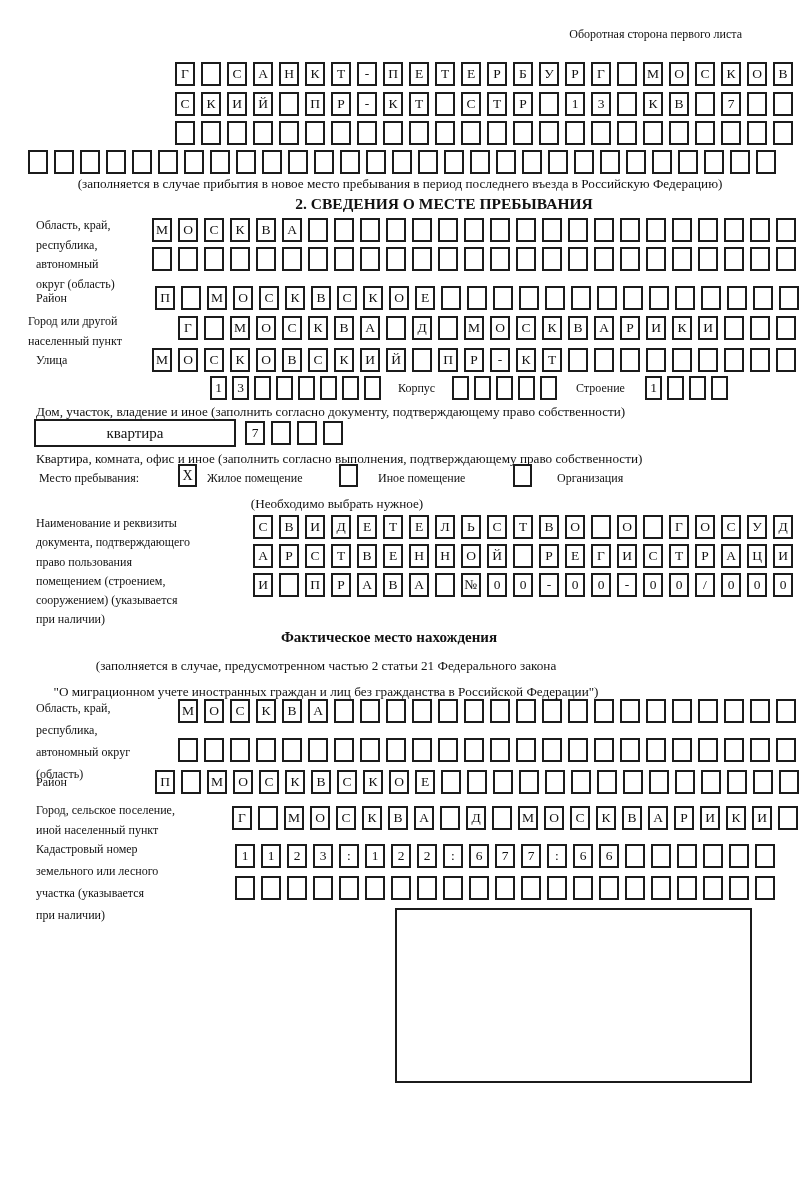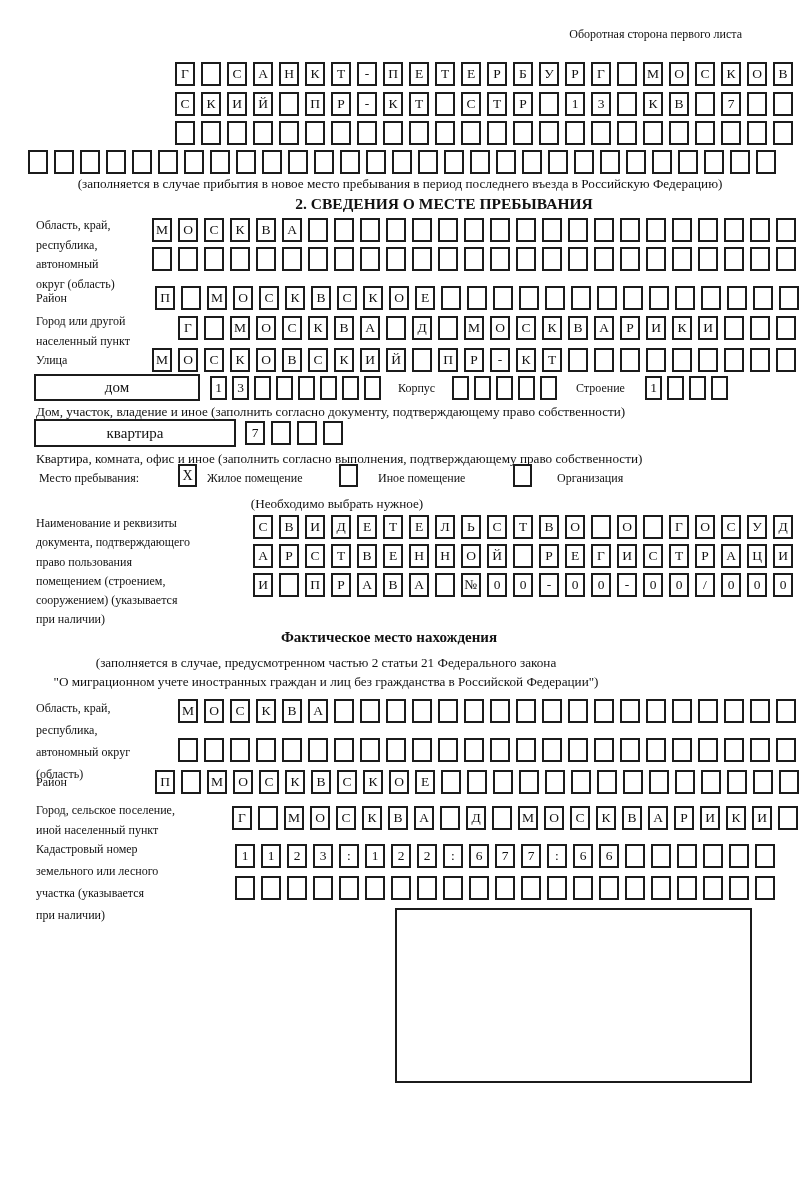--- a/index.html
+++ b/index.html
@@ -224,21 +224,21 @@
       <span class="cell"></span>
       <span class="cell"></span>
       <span class="cell"></span>
       <span class="cell"></span>
       <span class="cell"></span>
       <span class="cell"></span>
       <span class="cell"></span>
       <span class="cell"></span>
     </div>
 
-  <div class="abs lbl" style="left:36px;top:311px;line-height:20px;">Город или другой
+  <div class="abs lbl" style="left:28px;top:311px;line-height:20px;">Город или другой
 населенный пункт</div>
   <div class="cellrow" style="left:178px;top:316px;">
       <span class="cell">Г</span>
       <span class="cell"></span>
       <span class="cell">М</span>
       <span class="cell">О</span>
       <span class="cell">С</span>
       <span class="cell">К</span>
       <span class="cell">В</span>
       <span class="cell">А</span>
@@ -282,21 +282,20 @@
       <span class="cell"></span>
       <span class="cell"></span>
       <span class="cell"></span>
       <span class="cell"></span>
       <span class="cell"></span>
       <span class="cell"></span>
       <span class="cell"></span>
       <span class="cell"></span>
     </div>
 
-  <div class="fieldbox" style="left:34px;top:374px;width:166px;height:27px;">дом</div>
   <div class="cellrow sm" style="left:210px;top:376px;">
       <span class="cell">1</span>
       <span class="cell">3</span>
       <span class="cell"></span>
       <span class="cell"></span>
       <span class="cell"></span>
       <span class="cell"></span>
       <span class="cell"></span>
       <span class="cell"></span>
     </div>
@@ -405,21 +404,21 @@
       <span class="cell">-</span>
       <span class="cell">0</span>
       <span class="cell">0</span>
       <span class="cell">/</span>
       <span class="cell">0</span>
       <span class="cell">0</span>
       <span class="cell">0</span>
     </div>
 
   <div class="abs title center" style="left:0;top:629px;width:690px;font-size:15px;">Фактическое место нахождения</div>
-  <div class="abs cap center" style="left:0;top:653px;width:652px;line-height:19px;">(заполняется в случае, предусмотренном частью 2 статьи 21 Федерального закона
+  <div class="abs cap center" style="left:0;top:653px;width:652px;line-height:26px;">(заполняется в случае, предусмотренном частью 2 статьи 21 Федерального закона
 "О миграционном учете иностранных граждан и лиц без гражданства в Российской Федерации")</div>
 
   <div class="abs lbl" style="left:36px;top:697px;line-height:22px;">Область, край,
 республика,
 автономный округ
 (область)</div>
   <div class="cellrow" style="left:178px;top:699px;">
       <span class="cell">М</span>
       <span class="cell">О</span>
       <span class="cell">С</span>

